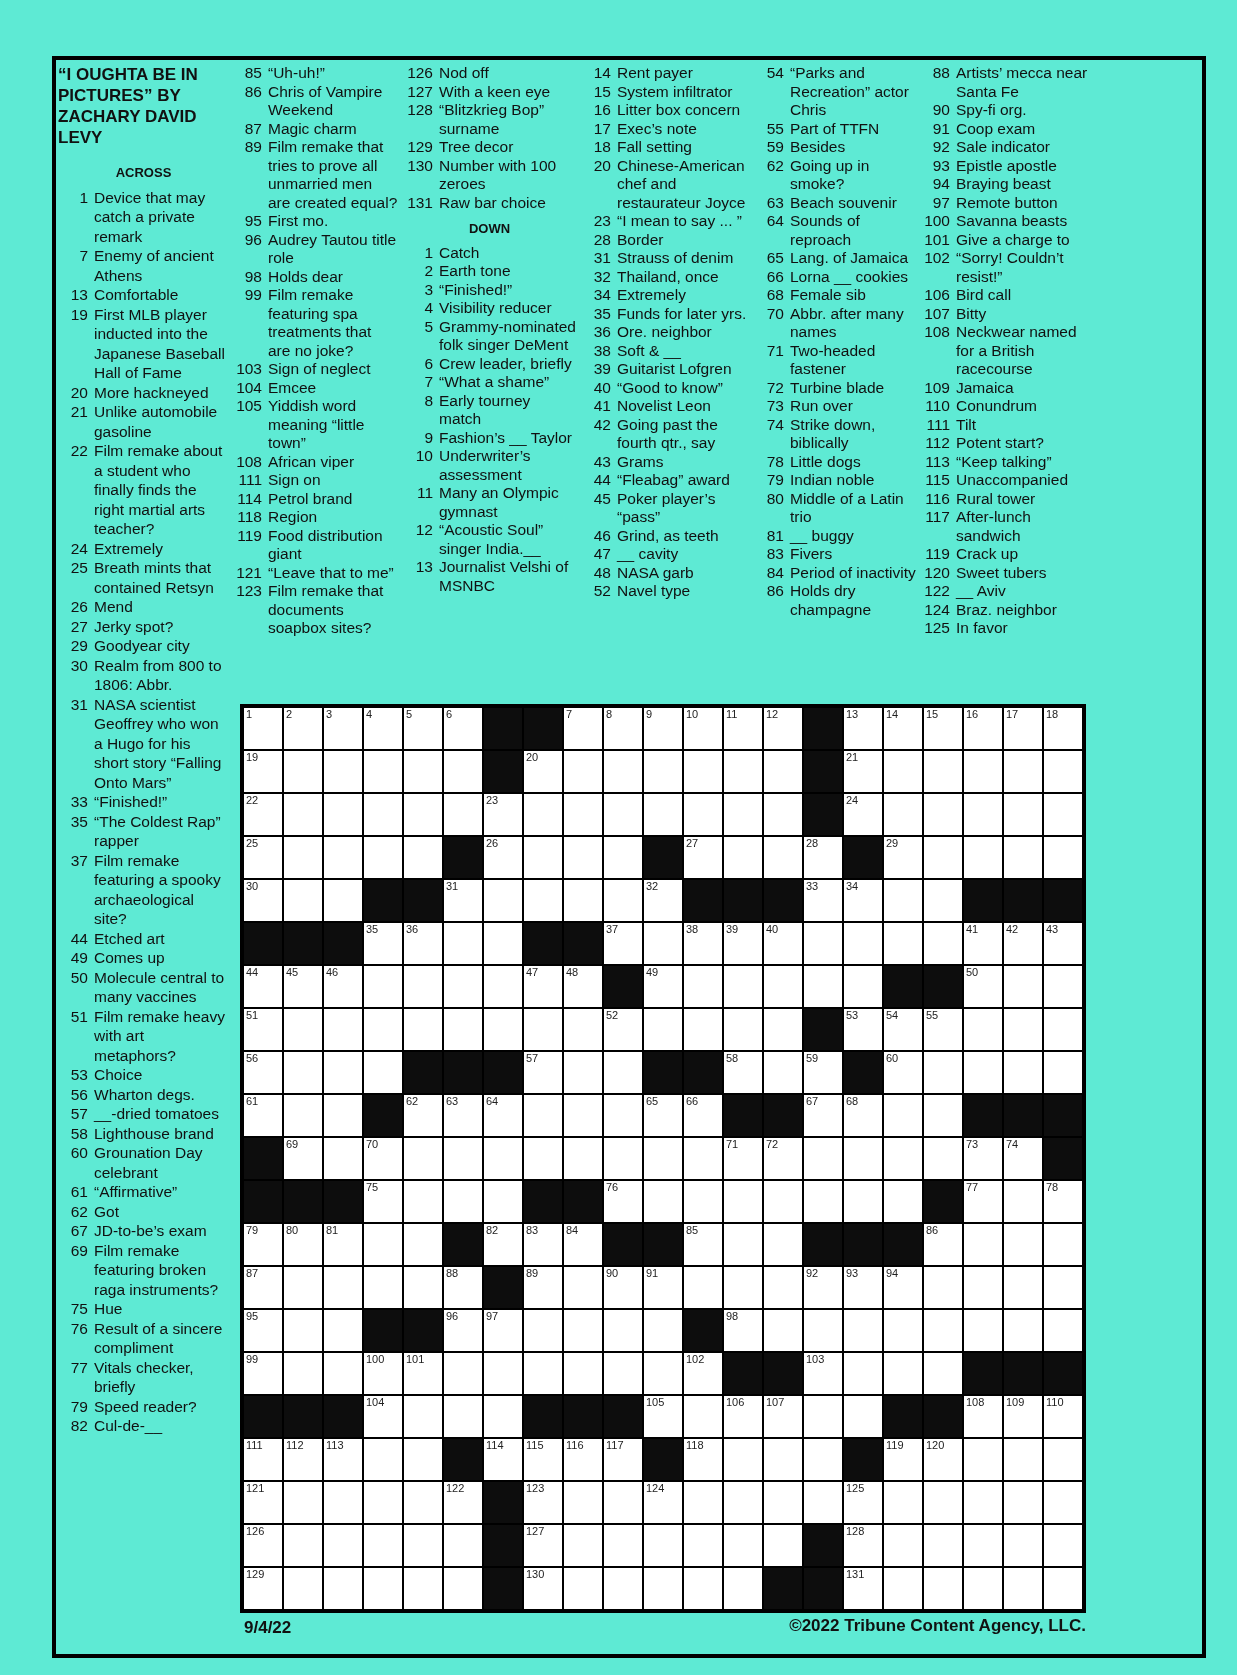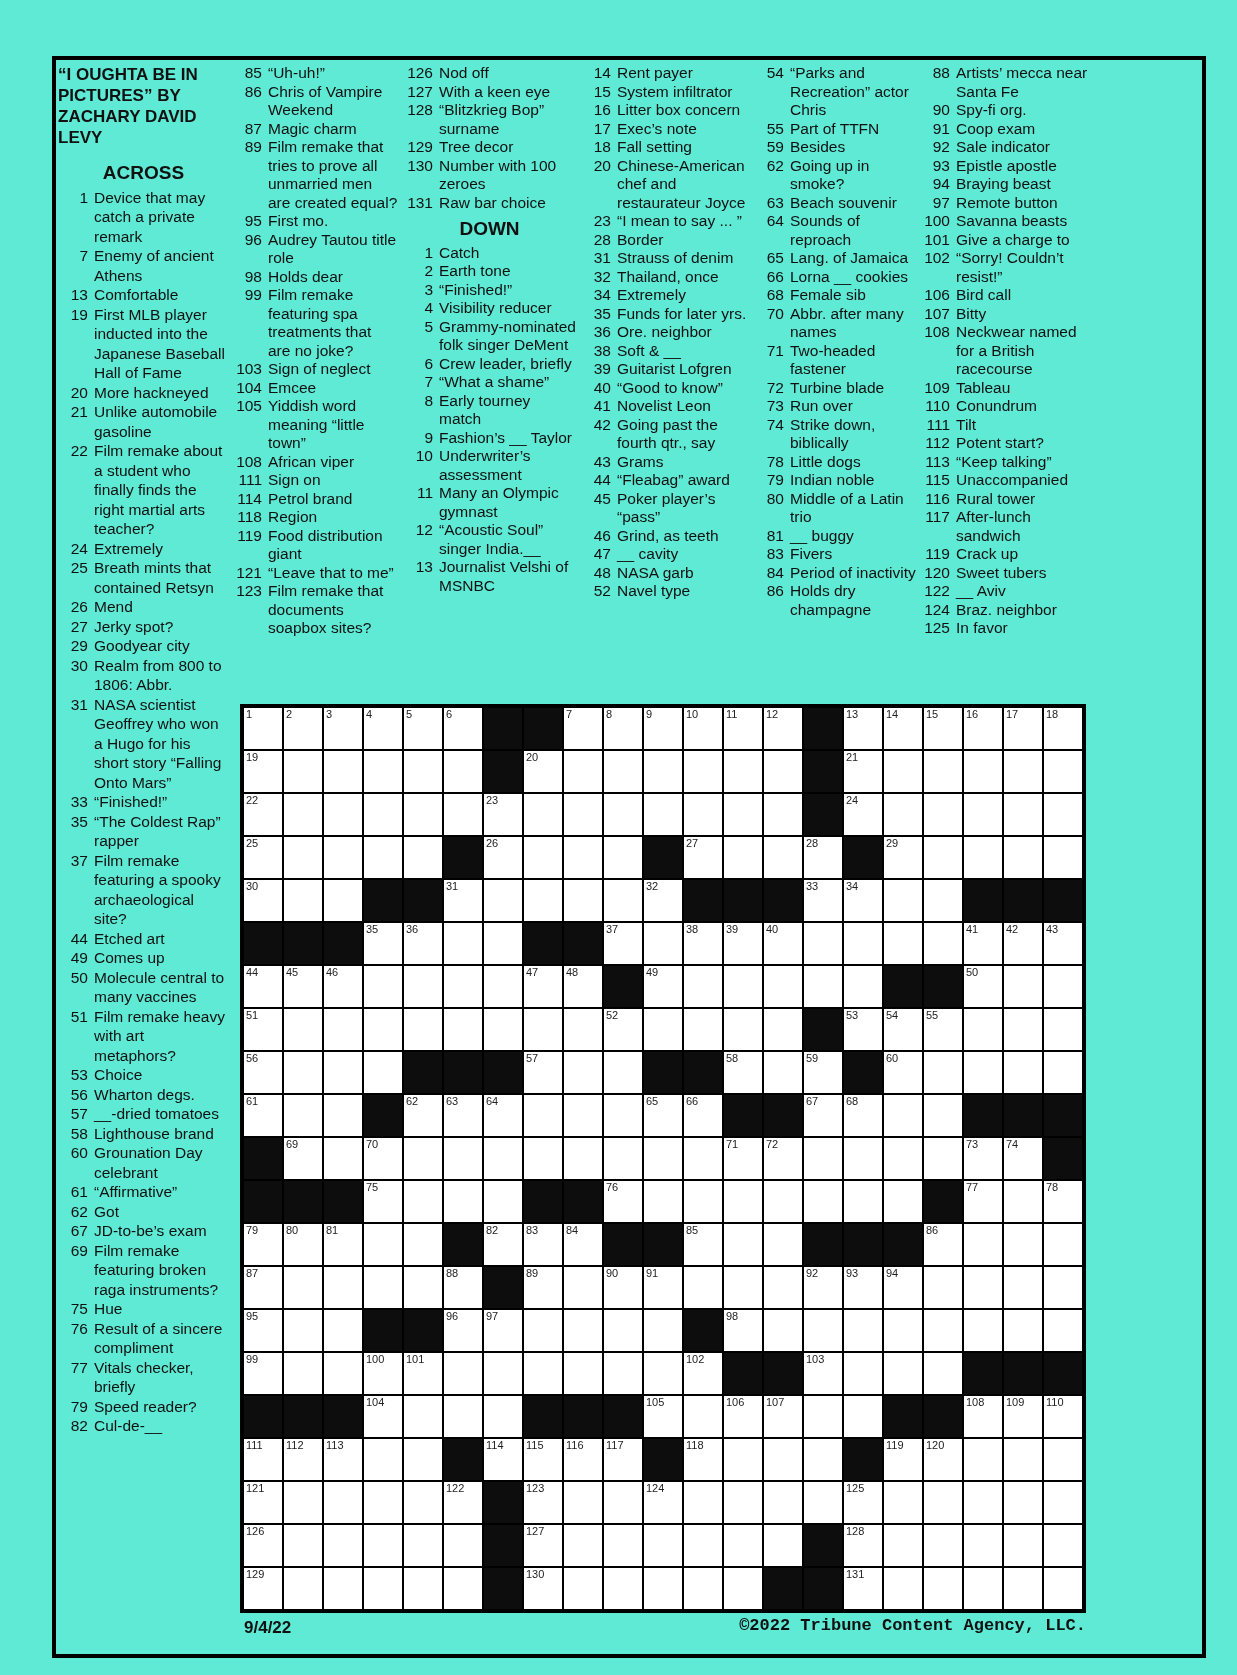--- a/index.html
+++ b/index.html
@@ -8,31 +8,31 @@
   #frame{position:absolute;left:52px;top:56px;width:1146px;height:1594px;border:4px solid #000;}
   .clue-col{position:absolute;top:64px;font-size:15.5px;line-height:18.5px;}
   .col-1{left:58px;width:171px;}
   .col-1 .clue{line-height:19.5px;}
   .col-2{left:232px;width:166px;}
   .col-3{left:403px;width:173px;}
   .col-4{left:581px;width:169px;}
   .col-5{left:754px;width:167px;}
   .col-6{left:920px;width:172px;}
   .title{font-weight:bold;font-size:17px;line-height:21px;margin-bottom:16px;}
-  .chead{font-weight:bold;font-size:19px;text-align:center;margin:8px 0 5px 0;}
+  .chead{font-weight:bold;font-size:13px;text-align:center;margin:8px 0 5px 0;}
   .clue{display:flex;align-items:flex-start;}
   .cnum{flex:0 0 30px;text-align:right;padding-right:6px;}
   .ctext{flex:1;}
   #grid{position:absolute;left:240px;top:704px;border:3px solid #000;background:#fff;
         display:grid;grid-template-columns:repeat(21,40px);grid-auto-rows:43px;}
   .cell{border:1px solid #000;position:relative;background:#fff;box-sizing:border-box;}
   .cell.black{background:#0d0d0d;}
   .cell .num{position:absolute;top:0;left:2px;font-size:11px;line-height:13px;color:#222;}
   .fdate{position:absolute;left:244px;top:1618px;font-weight:bold;font-size:17px;}
-  .fcopy{position:absolute;right:151px;top:1616px;font-family:Liberation Mono, monospace;
+  .fcopy{position:absolute;right:151px;top:1616px;font-family:Liberation Sans, sans-serif;
          font-weight:bold;font-size:17px;}
 </style>
 </head>
 <body>
 
 <div id="page">
   <div id="frame"></div>
   <div id="cols">
       <div class="clue-col col-1">
         <div class="title">“I OUGHTA BE IN PICTURES” BY ZACHARY DAVID LEVY</div>
@@ -567,21 +567,21 @@
         <div class="clue">
           <span class="cnum">107</span>
           <span class="ctext">Bitty</span>
         </div>
         <div class="clue">
           <span class="cnum">108</span>
           <span class="ctext">Neckwear named for a British racecourse</span>
         </div>
         <div class="clue">
           <span class="cnum">109</span>
-          <span class="ctext">Tableau</span>
+          <span class="ctext">Jamaica</span>
         </div>
         <div class="clue">
           <span class="cnum">110</span>
           <span class="ctext">Conundrum</span>
         </div>
         <div class="clue">
           <span class="cnum">111</span>
           <span class="ctext">Tilt</span>
         </div>
         <div class="clue">

